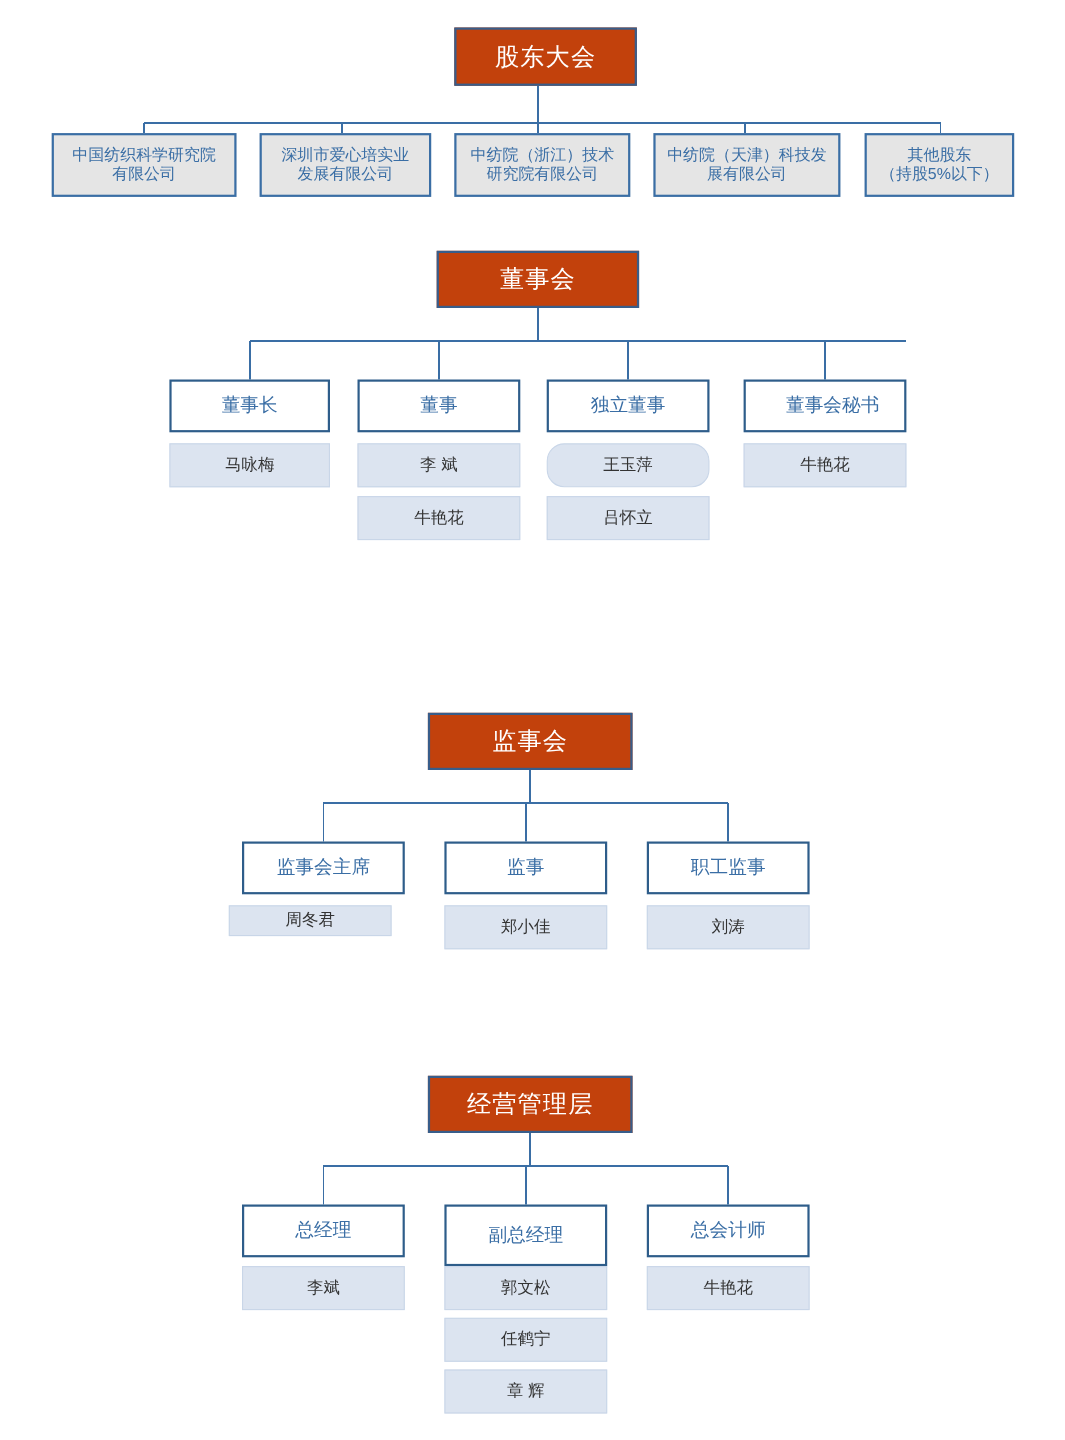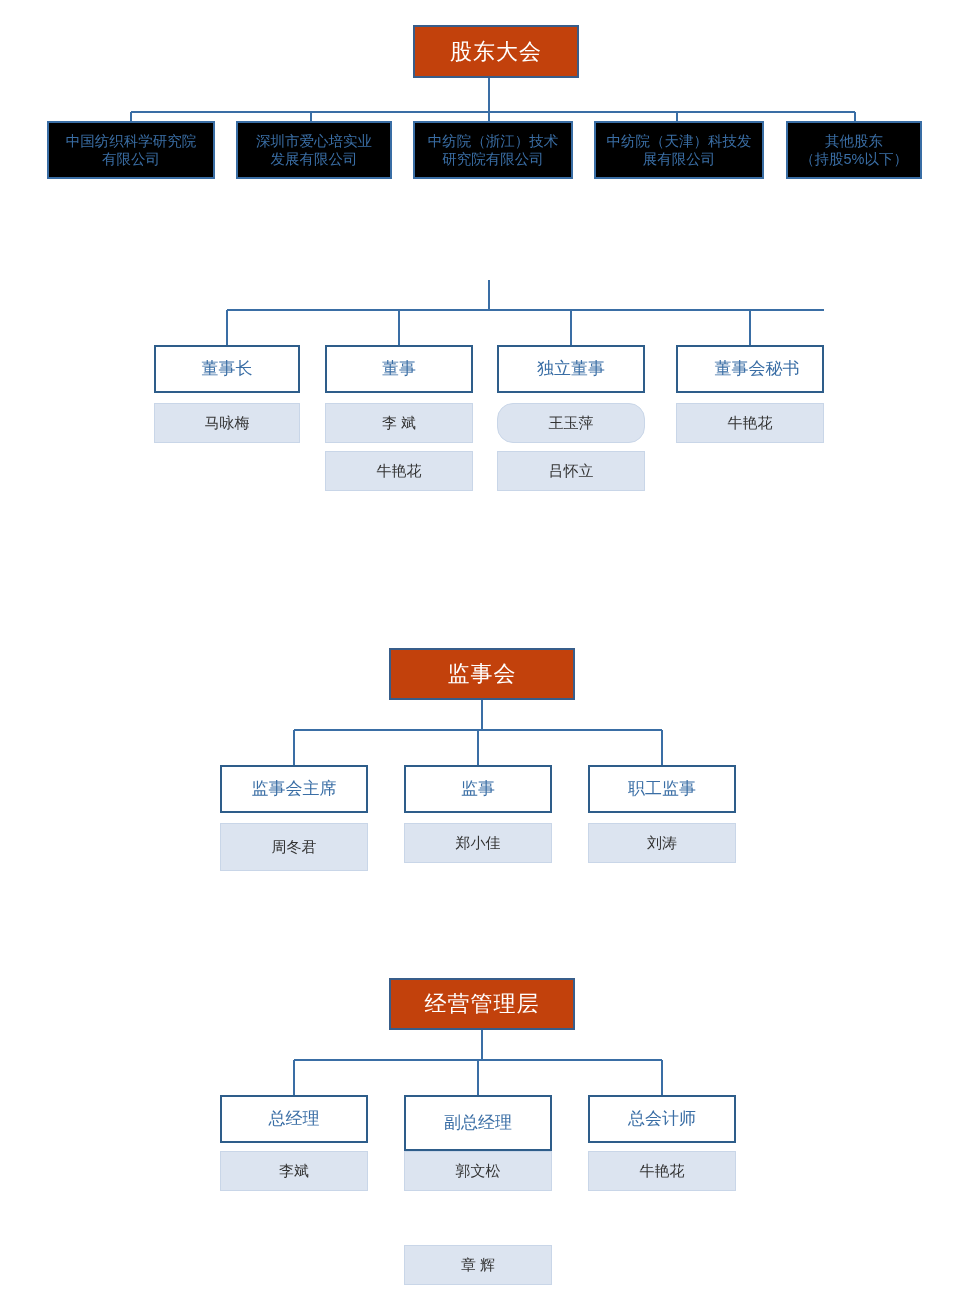--- a/index.html
+++ b/index.html
@@ -46,21 +46,21 @@
   .node.header {
     background: #c2410c;
     border: 2px solid #385D8A;
     color: #ffffff;
     font-size: 22px;
     letter-spacing: 1px;
   }
 
   
   .node.entity {
-    background: #000000;
+    background: #e5e5e5;
     border: 2px solid #3A6EA5;
     color: #3A6EA5;
     font-size: 14.5px;
     padding: 2px 4px;
   }
 
   
   .node.position {
     background: #ffffff;
     border: 2.5px solid #2E5D8A;
@@ -141,20 +141,23 @@
   <div class="node entity multiline" style="left:594px; top:121px; width:170px; height:58px;">
     <span>中纺院（天津）科技发
 展有限公司</span>
   </div>
 
   <div class="node entity multiline" style="left:786px; top:121px; width:136px; height:58px;align-items:center;">
     <span>其他股东
 （持股5%以下）</span>
   </div>
 
+  <div class="node header" style="left:397px; top:228px; width:184px; height:52px;">
+    <span>董事会</span>
+  </div>
 
   <div class="node position" style="left:154px; top:345px; width:146px; height:48px;">
     <span>董事长</span>
   </div>
   <div class="node person" style="left:154px; top:403px; width:146px; height:40px;">
     <span>马咏梅</span>
   </div>
 
   <div class="node position" style="left:325px; top:345px; width:148px; height:48px;">
     <span>董事</span>
@@ -183,21 +186,21 @@
     <span>牛艳花</span>
   </div>
 
   <div class="node header" style="left:389px; top:648px; width:186px; height:52px;">
     <span>监事会</span>
   </div>
 
   <div class="node position" style="left:220px; top:765px; width:148px; height:48px;">
     <span>监事会主席</span>
   </div>
-  <div class="node person" style="left:220px; top:823px; width:148px; height:48px;">
+  <div class="node person" style="left:208px; top:823px; width:148px; height:28px;">
     <span>周冬君</span>
   </div>
 
   <div class="node position" style="left:404px; top:765px; width:148px; height:48px;">
     <span>监事</span>
   </div>
   <div class="node person" style="left:404px; top:823px; width:148px; height:40px;">
     <span>郑小佳</span>
   </div>
 
@@ -218,20 +221,23 @@
   <div class="node person" style="left:220px; top:1151px; width:148px; height:40px;">
     <span>李斌</span>
   </div>
 
   <div class="node position" style="left:404px; top:1095px; width:148px; height:56px;">
     <span>副总经理</span>
   </div>
   <div class="node person" style="left:404px; top:1151px; width:148px; height:40px;">
     <span>郭文松</span>
   </div>
+  <div class="node person" style="left:404px; top:1198px; width:148px; height:40px;">
+    <span>任鹤宁</span>
+  </div>
   <div class="node person" style="left:404px; top:1245px; width:148px; height:40px;">
     <span>章  辉</span>
   </div>
 
   <div class="node position" style="left:588px; top:1095px; width:148px; height:48px;justify-content:center;">
     <span>总会计师</span>
   </div>
   <div class="node person" style="left:588px; top:1151px; width:148px; height:40px;">
     <span>牛艳花</span>
   </div>

